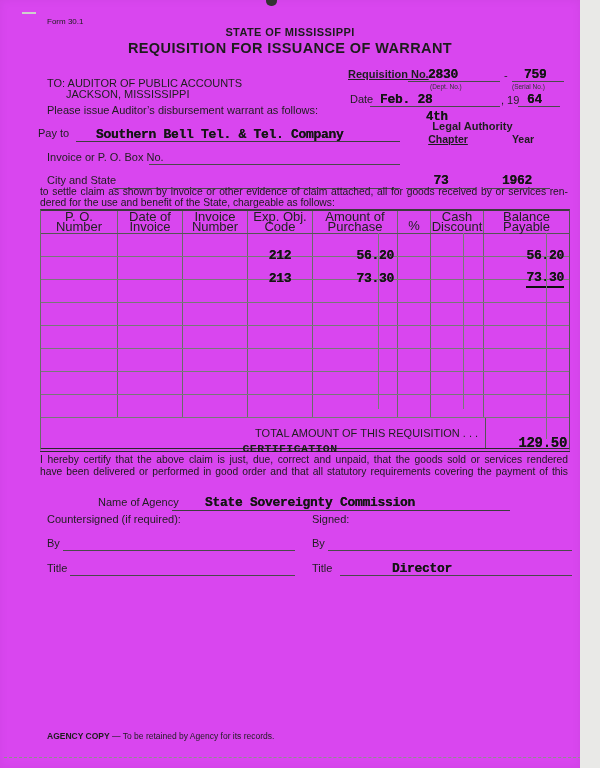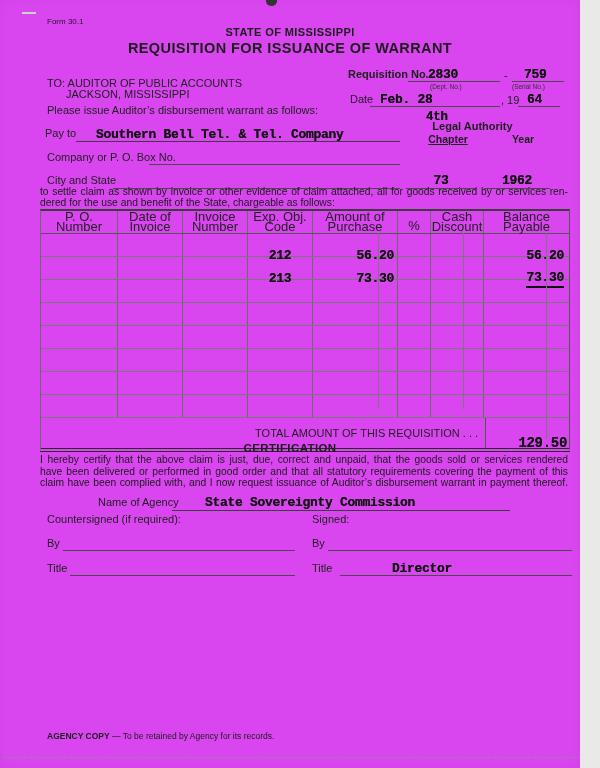--- a/index.html
+++ b/index.html
@@ -49,21 +49,21 @@
 
 <div class="page">
 
   <div class="mark abs" style="left:266px;top:0;width:11px;height:6px;border-radius:0 0 5px 5px;"></div>
   <div class="abs" style="left:22px;top:12px;width:14px;height:2px;background:#cfcfcd;"></div>
 
   <div class="abs sm" style="left:47px;top:17px;">Form 30.1</div>
   <div class="abs ctr bold" style="top:26px;font-size:11px;letter-spacing:0.4px;">STATE OF MISSISSIPPI</div>
   <div class="abs ctr bold" style="top:40px;font-size:14.5px;letter-spacing:0.4px;">REQUISITION FOR ISSUANCE OF WARRANT</div>
 
-  <div class="abs lbl bold" style="left:348px;top:68px;">Requisition No.</div>
+  <div class="abs lbl bold" style="left:348px;top:68px;text-decoration:underline;">Requisition No.</div>
   <div class="rule" style="left:408px;top:81px;width:92px;"></div>
   <span class="typed" style="left:428px;top:67px;">2830</span>
   <div class="abs lbl" style="left:504px;top:69px;">-</div>
   <div class="rule" style="left:512px;top:81px;width:52px;"></div>
   <span class="typed" style="left:524px;top:67px;">759</span>
   <div class="abs cap" style="left:430px;top:83px;">(Dept. No.)</div>
   <div class="abs cap" style="left:512px;top:83px;">(Serial No.)</div>
 
   <div class="abs lbl" style="left:47px;top:77px;">TO:  AUDITOR OF PUBLIC ACCOUNTS</div>
   <div class="abs lbl" style="left:66px;top:88px;">JACKSON, MISSISSIPPI</div>
@@ -71,29 +71,29 @@
   <div class="abs lbl" style="left:350px;top:93px;">Date</div>
   <div class="rule" style="left:370px;top:106px;width:130px;"></div>
   <span class="typed" style="left:380px;top:92px;">Feb. 28</span>
   <div class="abs lbl" style="left:501px;top:94px;">, 19</div>
   <div class="rule" style="left:518px;top:106px;width:42px;"></div>
   <span class="typed" style="left:527px;top:92px;">64</span>
 
   <div class="abs lbl" style="left:47px;top:104px;">Please issue Auditor’s disbursement warrant as follows:</div>
   <span class="typed" style="left:426px;top:110px;font-size:12.5px;">4th</span>
 
-  <div class="abs lbl" style="left:45px;top:127px;">Pay to</div>
+  <div class="abs lbl" style="left:38px;top:127px;">Pay to</div>
   <div class="rule" style="left:76px;top:141px;width:324px;background:#3d3d3d;"></div>
   <span class="typed" style="left:96px;top:127px;">Southern Bell Tel. &amp; Tel. Company</span>
 
   <div class="abs lbl bold" style="left:415px;top:120px;width:115px;text-align:center;">Legal Authority</div>
   <div class="abs bold" style="left:418px;top:133px;width:60px;text-align:center;font-size:10.5px;text-decoration:underline;">Chapter</div>
   <div class="abs bold" style="left:498px;top:133px;width:50px;text-align:center;font-size:10.5px;">Year</div>
 
-  <div class="abs lbl" style="left:47px;top:151px;">Company or P. O. Box No.</div>
+  <div class="abs lbl" style="left:47px;top:151px;">Invoice or P. O. Box No.</div>
   <div class="rule" style="left:149px;top:164px;width:251px;"></div>
 
   <div class="abs lbl" style="left:47px;top:174px;">City and State</div>
   <div class="rule" style="left:113px;top:188px;width:287px;"></div>
   <div class="rule" style="left:406px;top:188px;width:70px;"></div>
   <span class="typed" style="left:406px;top:173px;width:70px;text-align:center;">73</span>
   <div class="rule" style="left:484px;top:188px;width:66px;"></div>
   <span class="typed" style="left:484px;top:173px;width:66px;text-align:center;">1962</span>
 
   <div class="para jst" style="top:186px;">to settle claim as shown by invoice or other evidence of claim attached, all for goods received by or services ren-</div>
@@ -232,24 +232,23 @@
       <div class="total-amt">
         <span class="typed">129.50</span>
       </div>
     </div>
 
     <div class="vline" style="left:337px;top:22px;height:176px;"></div>
     <div class="vline" style="left:422px;top:22px;height:176px;"></div>
     <div class="vline" style="left:505px;top:22px;height:206px;"></div>
   </div>
 
-  <div class="abs ctr bold" style="top:442px;font-size:11.5px;letter-spacing:0.4px;">CERTIFICATION</div>
+  <div class="abs ctr bold" style="top:442px;font-size:11.5px;letter-spacing:0.4px;font-family:Liberation Mono, monospace;">CERTIFICATION</div>
   <div class="para jst" style="top:454px;">I hereby certify that the above claim is just, due, correct and unpaid, that the goods sold or services rendered</div>
   <div class="para jst" style="top:465.6px;">have been delivered or performed in good order and that all statutory requirements covering the payment of this</div>
-  <div class="para jst" style="top:477.2px;">claim have been complied with, and I now request issuance of Auditor’s disbursement warrant in payment thereof.</div>
 
   <div class="abs lbl" style="left:98px;top:496px;">Name of Agency</div>
   <div class="rule" style="left:172px;top:510px;width:338px;background:#3d3d3d;"></div>
   <span class="typed" style="left:205px;top:495px;">State Sovereignty Commission</span>
 
   <div class="abs lbl" style="left:47px;top:513px;">Countersigned (if required):</div>
   <div class="abs lbl" style="left:312px;top:513px;">Signed:</div>
 
   <div class="abs lbl" style="left:47px;top:537px;">By</div>
   <div class="rule" style="left:63px;top:550px;width:232px;"></div>

